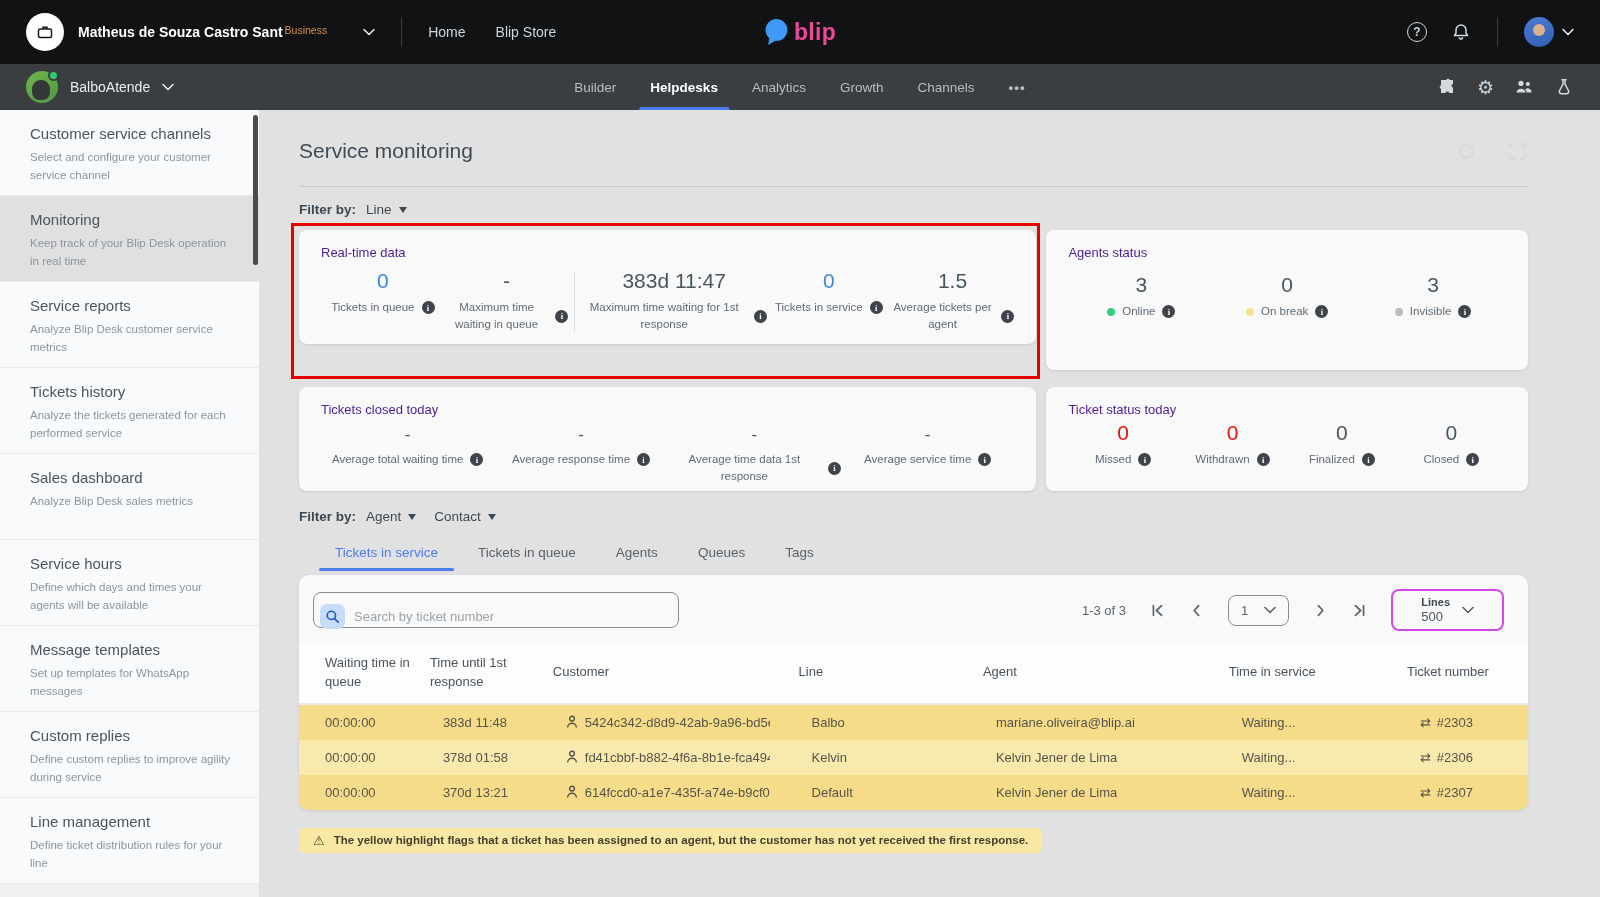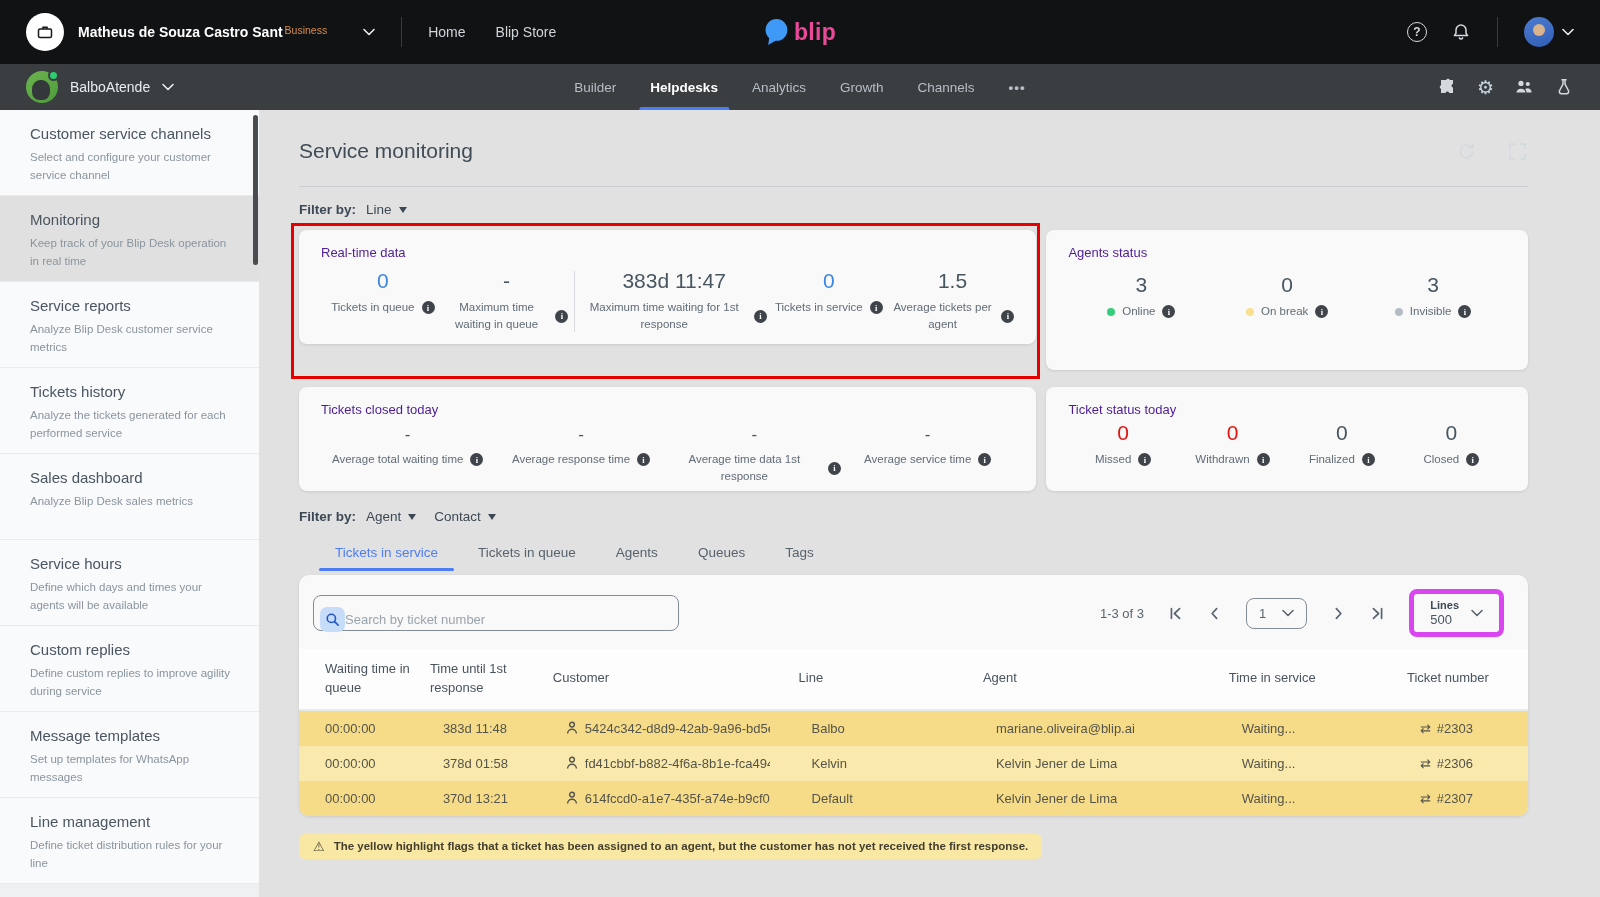--- a/index.html
+++ b/index.html
@@ -93,33 +93,33 @@
   .mdiv { width:1px; align-self:stretch; background:#d9dcdf; margin:2px 6px; }
   .dot { width:8px; height:8px; border-radius:50%; flex:none; }
 
   .tabs2 { display:flex; gap:8px; margin:14px 0 4px 20px; }
   .tab2 { position:relative; padding:7px 16px 11px; font-size:13.5px; color:#57626c; cursor:pointer; }
   .tab2.active { color:#4d7df2; }
   .tab2.active::after { content:""; position:absolute; left:0; right:0; bottom:0; height:3px; background:#4d7df2; border-radius:2px; }
 
   .panel { background:#f9f9f9; border-radius:10px; box-shadow:0 1px 3px rgba(0,0,0,0.10); overflow:hidden; }
   .panel-top { display:flex; align-items:center; justify-content:space-between; padding:14px 24px 12px 14px; }
-  .searchbox { display:flex; align-items:center; width:366px; height:36px; border:1px solid #848e96; border-radius:8px; padding:12px 10px 0 6px; background:transparent; }
+  .searchbox { display:flex; align-items:center; gap:9px; width:366px; height:36px; border:1px solid #848e96; border-radius:8px; padding:12px 10px 0 6px; background:transparent; }
   .search-ic-bg { width:25px; height:25px; border-radius:7px; background:#c7dcf9; display:flex; align-items:center; justify-content:center; flex:none; }
   .search-svg { width:15px; height:15px; }
   .search-svg circle, .search-svg line { fill:none; stroke:#2456c8; stroke-width:1.7; stroke-linecap:round; }
   .searchbox input { border:none; outline:none; background:transparent; font-size:13px; color:#49545e; width:100%; font-family:"Liberation Sans", sans-serif; }
   .searchbox input::placeholder { color:#9aa4ad; }
 
   .pager { display:flex; align-items:center; gap:24px; color:#5a656f; font-size:13px; }
   .pg-btn { background:none; border:none; color:#5a656f; cursor:pointer; display:flex; }
   .pg-ic { width:15px; height:15px; }
   .pg-ic path { fill:none; stroke:currentColor; stroke-width:1.6; stroke-linecap:round; stroke-linejoin:round; }
   .page-box { display:flex; align-items:center; gap:16px; border:1px solid #848e96; border-radius:8px; padding:7px 12px; cursor:pointer; }
-  .lines-box { display:flex; align-items:center; gap:12px; border:5px solid #d946ef; border-radius:8px; padding:5px 16px; cursor:pointer; }
+  .lines-box { display:flex; align-items:center; gap:12px; border:2px solid #d946ef; border-radius:8px; padding:5px 28px; cursor:pointer; }
   .lines-col { display:flex; flex-direction:column; gap:1px; }
   .lines-cap { font-size:11px; font-weight:700; color:#3c4854; }
   .lines-val { font-size:13px; color:#49545e; }
 
   table.tix { width:100%; border-collapse:collapse; font-size:13px; color:#49545e; table-layout:fixed; }
   table.tix thead th { background:#fdfdfd; text-align:left; font-weight:400; padding:11px 8px; line-height:1.45; border-bottom:2px solid #e8eaec; }
   table.tix th:first-child, table.tix td:first-child { padding-left:26px; }
   table.tix tbody td { padding:10px 21px; color:#55544a; }
   tr.row-dark  { background:#f6dc88; }
   tr.row-light { background:#f9e9ac; }
@@ -248,26 +248,26 @@
     </div>
     <div class="side-item">
       <div class="side-title">Sales dashboard</div>
       <div class="side-desc">Analyze Blip Desk sales metrics</div>
     </div>
     <div class="side-item">
       <div class="side-title">Service hours</div>
       <div class="side-desc">Define which days and times your agents will be available</div>
     </div>
     <div class="side-item">
+      <div class="side-title">Message templates</div>
+      <div class="side-desc">Set up templates for WhatsApp messages</div>
+    </div>
+    <div class="side-item">
       <div class="side-title">Custom replies</div>
       <div class="side-desc">Define custom replies to improve agility during service</div>
-    </div>
-    <div class="side-item">
-      <div class="side-title">Message templates</div>
-      <div class="side-desc">Set up templates for WhatsApp messages</div>
     </div>
     <div class="side-item">
       <div class="side-title">Line management</div>
       <div class="side-desc">Define ticket distribution rules for your line</div>
     </div>
     <span class="side-thumb"></span>
   </aside>
 
   <main class="main">
 

